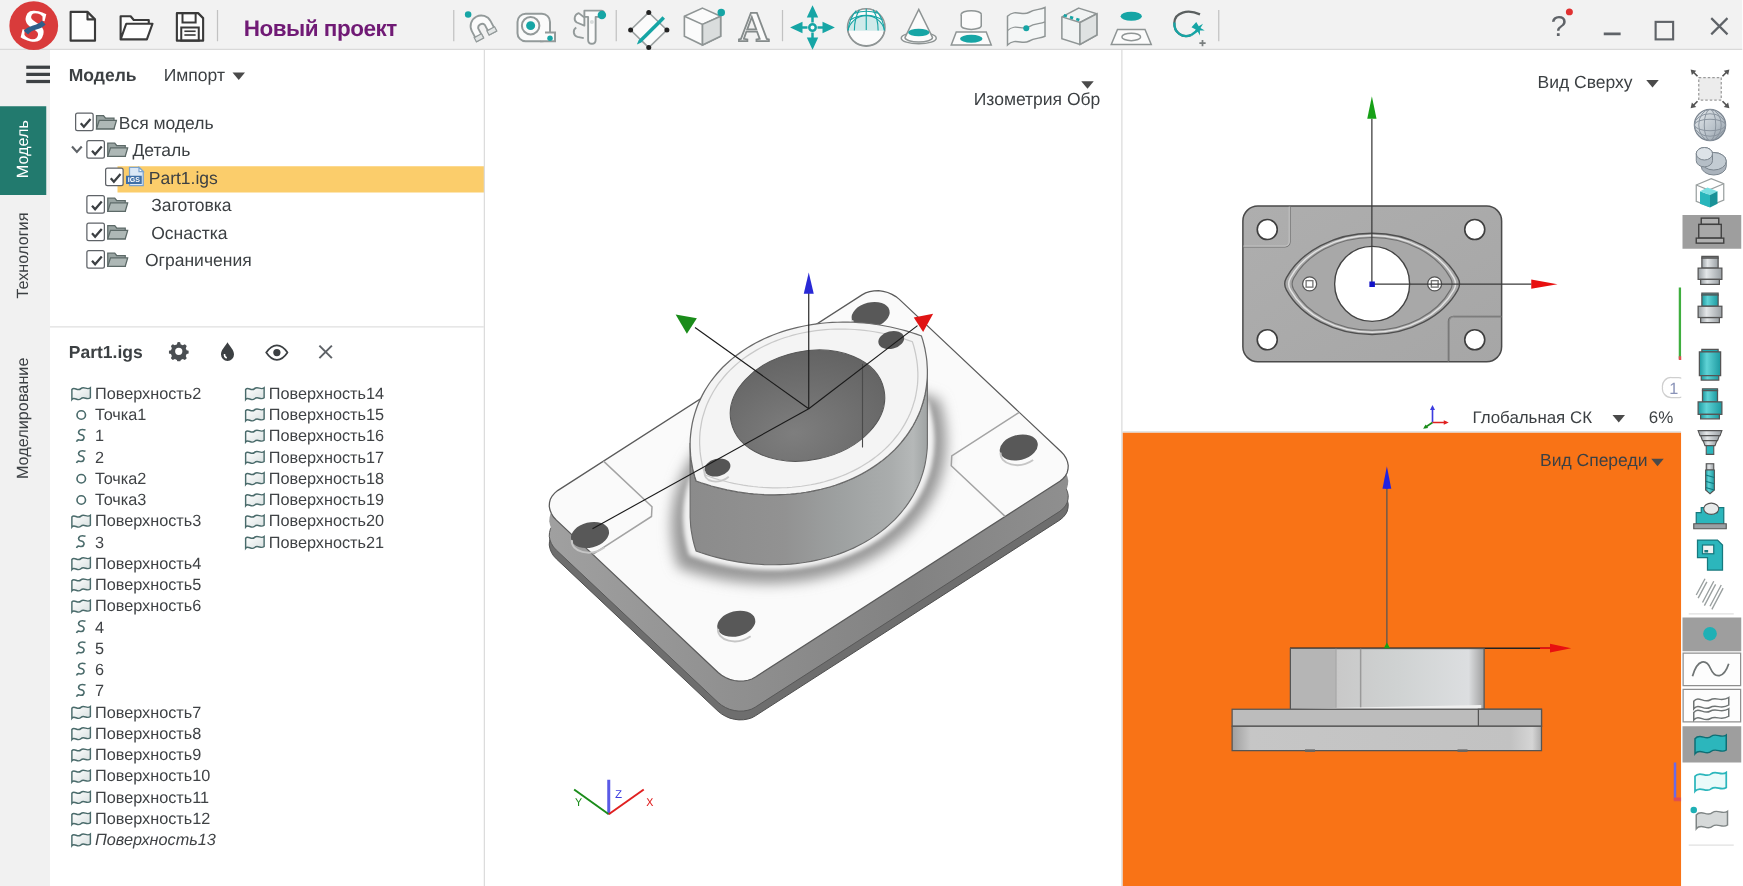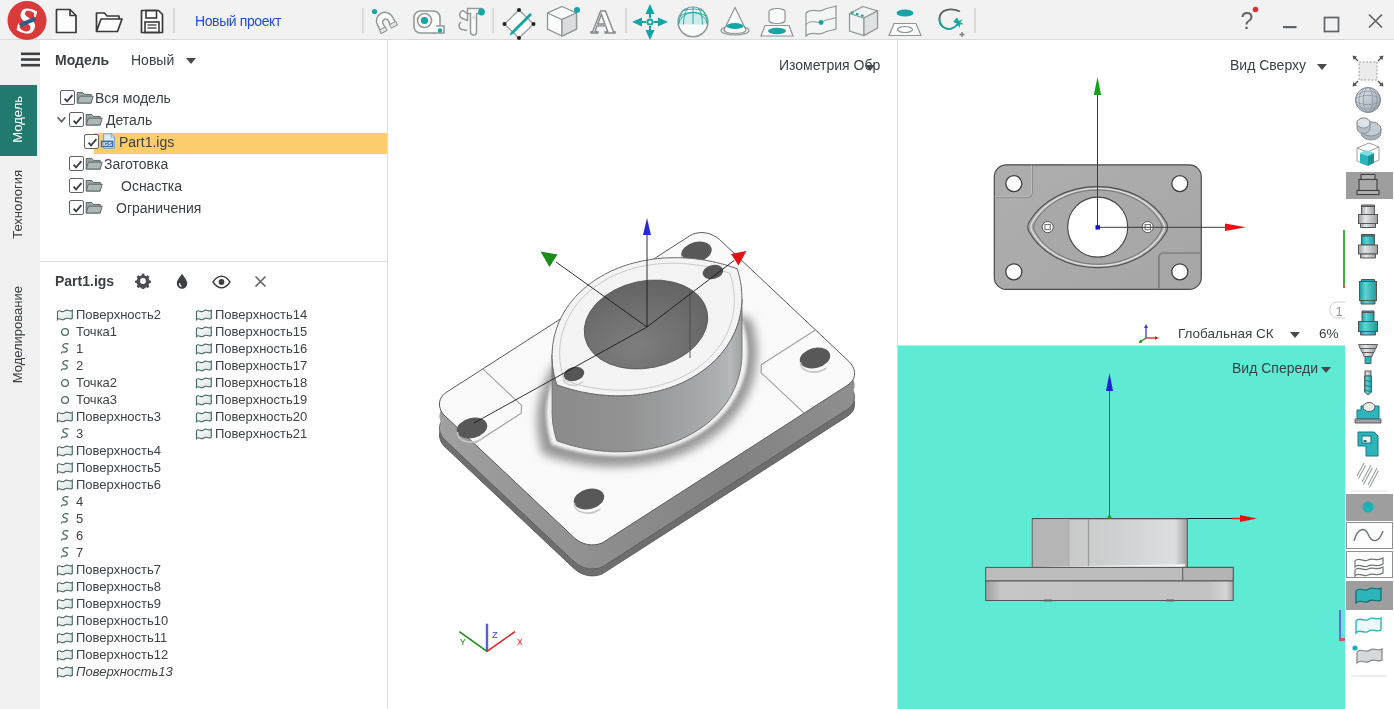--- a/index.html
+++ b/index.html
@@ -3,41 +3,41 @@
 <meta charset="utf-8">
 <style>
   * { margin:0; padding:0; box-sizing:border-box; }
   html,body { width:1394px; height:709px; overflow:hidden; background:#fff;
     font-family:"Liberation Sans", sans-serif; }
   #app { position:relative; width:1394px; height:709px; }
   .abs { position:absolute; }
   
   #topbar { left:0; top:0; width:1394px; height:40px; background:#f2f2f2;
     border-bottom:1px solid #d9d9d9; }
-  #prjname { position:absolute; left:195px; top:13px; font-size:14px; font-weight:400; color:#1d4ed8; letter-spacing:-0.4px; }
+  #prjname { position:absolute; left:195px; top:13px; font-size:18px; font-weight:700; color:#701a75; letter-spacing:-0.4px; }
   
   #rail { left:0; top:40px; width:40px; height:669px; background:#f1f1f1; }
   #tab-model { position:absolute; left:0; top:45px; width:37px; height:71px; background:#227a6e; }
   .vtext { position:absolute; transform:rotate(180deg); writing-mode:vertical-rl;
     font-size:13px; white-space:nowrap; }
   
   #lpanel { left:40px; top:40px; width:347px; height:669px; background:#fff; }
   .treerow { position:absolute; height:21px; display:flex; align-items:center; font-size:14px; color:#3c4043; }
   .cb { width:15px; height:15px; border:1.6px solid #5f6368; border-radius:2px; background:#fff;
     display:inline-block; position:relative; flex:none; }
   .cb svg { position:absolute; left:0.5px; top:0.5px; }
   #hl { position:absolute; left:54px; top:133px; width:319px; height:21px; background:#fbcd6b; }
   #psep { position:absolute; left:0px; top:221px; width:347px; height:1px; background:#e0e0e0; }
   #p2head { position:absolute; left:15px; top:233px; font-size:14px; font-weight:700; color:#3c4043; }
   .lrow { position:absolute; height:17px; display:flex; align-items:center; font-size:13px; color:#3f4245; }
   .lrow svg { flex:none; margin-right:2px; }
   
   #vp1 { left:388px; top:40px; width:509px; height:669px; background:#fff; }
   #vp2 { left:898px; top:40px; width:447px; height:306px; background:#fff; }
-  #vp3 { left:898px; top:346px; width:447px; height:363px; background:#5eead4; }
+  #vp3 { left:898px; top:346px; width:447px; height:363px; background:#f97316; }
   .vplabel { position:absolute; font-size:14px; color:#3c4043; }
   .caret { display:inline-block; width:0; height:0; border-left:5px solid transparent;
     border-right:5px solid transparent; border-top:6px solid #4a4a4a; vertical-align:middle; }
   #vdiv1 { left:387px; top:40px; width:1px; height:669px; background:#dcdcdc; }
   #vdiv2 { left:897px; top:40px; width:1px; height:669px; background:#dcdcdc; }
   #hdiv1 { left:898px; top:345px; width:447px; height:1px; background:#dcdcdc; }
   
   #rtools { left:1345px; top:40px; width:49px; height:669px; background:#fff; }
 </style>
 </head>
@@ -175,21 +175,21 @@
       <rect x="2" y="12.9" width="19" height="2.6" fill="#3c4043"></rect>
     </svg>
     <span class="vtext" style="left:10px; top:56px; color:#fff;">Модель</span>
     <span class="vtext" style="left:10px; top:130px; color:#3c4043;">Технология</span>
     <span class="vtext" style="left:10px; top:246px; color:#3c4043;">Моделирование</span>
   </div>
 
   <div id="lpanel" class="abs"></div>
   <div class="abs" id="lpcontent" style="left:40px; top:40px; width:347px; height:669px;">
     <span style="position:absolute; left:15px; top:12px; font-size:14px; font-weight:700; color:#3c4043;">Модель</span>
-    <span style="position:absolute; left:91px; top:12px; font-size:14px; color:#3c4043;">Новый</span>
+    <span style="position:absolute; left:91px; top:12px; font-size:14px; color:#3c4043;">Импорт</span>
     <span class="caret" style="position:absolute; left:146px; top:18px;"></span>
     <div id="hl" style="top:93px;"></div>
 
     <div id="tree">
 <div class="treerow" style="left:20px; top:47px;">
           <span class="cb">
             <svg width="13" height="13" viewBox="0 0 13 13">
               <path d="M2.6 6.6 L5.1 9.4 L10.4 3.2" stroke="#3c4043" stroke-width="1.8" fill="none"></path>
             </svg>
           </span>
@@ -236,21 +236,21 @@
           <span class="cb">
             <svg width="13" height="13" viewBox="0 0 13 13">
               <path d="M2.6 6.6 L5.1 9.4 L10.4 3.2" stroke="#3c4043" stroke-width="1.8" fill="none"></path>
             </svg>
           </span>
           <span style="width:1px"></span>
           <svg width="18" height="15" viewBox="0 0 18 15" style="flex:none">
             <path d="M1.2 2.5 L6.8 2.5 L8.3 4.4 L15.2 4.4 L15.2 13 L1.2 13 Z" fill="#9aa5a3" stroke="#5d6a68" stroke-width="1"></path>
             <path d="M3.4 6.2 L17.2 6.2 L15.2 13 L1.2 13 Z" fill="#aeb8b6" stroke="#5d6a68" stroke-width="1"></path>
           </svg>
-          <span style="margin-left:1px">Заготовка</span>
+          <span style="margin-left:18px">Заготовка</span>
         </div>
 <div class="treerow" style="left:29px; top:135px;">
           <span class="cb">
             <svg width="13" height="13" viewBox="0 0 13 13">
               <path d="M2.6 6.6 L5.1 9.4 L10.4 3.2" stroke="#3c4043" stroke-width="1.8" fill="none"></path>
             </svg>
           </span>
           <span style="width:1px"></span>
           <svg width="18" height="15" viewBox="0 0 18 15" style="flex:none">
             <path d="M1.2 2.5 L6.8 2.5 L8.3 4.4 L15.2 4.4 L15.2 13 L1.2 13 Z" fill="#9aa5a3" stroke="#5d6a68" stroke-width="1"></path>
@@ -662,21 +662,21 @@
 <path d="M 358.5 211 L 343 214 L 350.5 225.5 Z" fill="#e01414"></path>
 <g>
  <line x1="99" y1="611.4" x2="99" y2="583.7" stroke="#5a5ae6" stroke-width="2.4"></line>
  <line x1="99" y1="611.4" x2="71.3" y2="591.6" stroke="#1a8c1a" stroke-width="1.6"></line>
  <line x1="99" y1="611.4" x2="127" y2="591.6" stroke="#e02020" stroke-width="1.6"></line>
  <text x="104" y="598" font-size="9.5" fill="#3c3ce0" font-family="Liberation Mono">Z</text>
  <text x="72" y="605" font-size="9.5" fill="#1a8c1a" font-family="Liberation Mono">Y</text>
  <text x="129" y="605" font-size="9.5" fill="#e02020" font-family="Liberation Mono">X</text>
 </g>
 </svg>
- <span class="vplabel" style="left:391px; top:17px;">Изометрия Обр</span>
+ <span class="vplabel" style="left:391px; top:31px;">Изометрия Обр</span>
  <span class="caret" style="position:absolute; left:477px; top:25px;"></span>
  </div>
   <div id="vp2" class="abs">
       <svg width="447" height="306" viewBox="0 0 447 306" style="position:absolute;left:0;top:0;">
 <defs>
  <linearGradient id="tvg" x1="0" y1="0" x2="1" y2="1">
    <stop offset="0" stop-color="#aeaeae"></stop>
             <stop offset="1" stop-color="#a6a6a6"></stop>
  </linearGradient>
 </defs>

